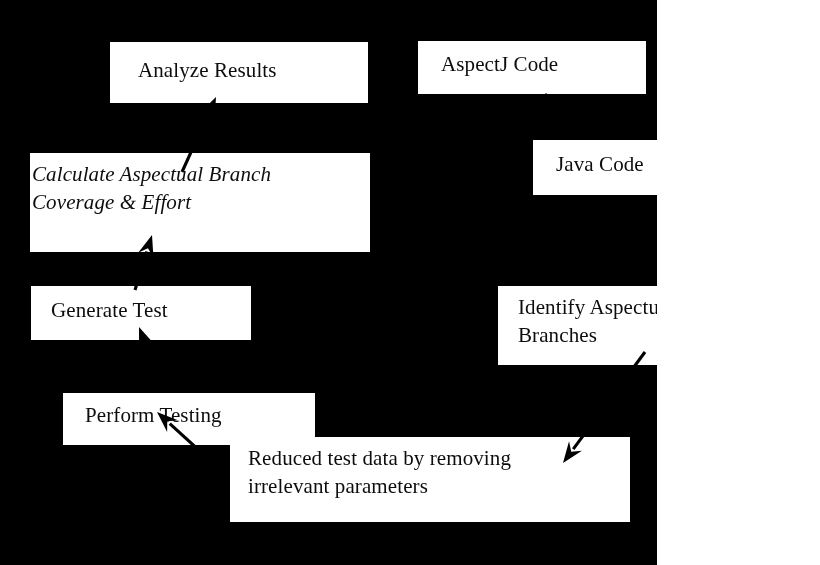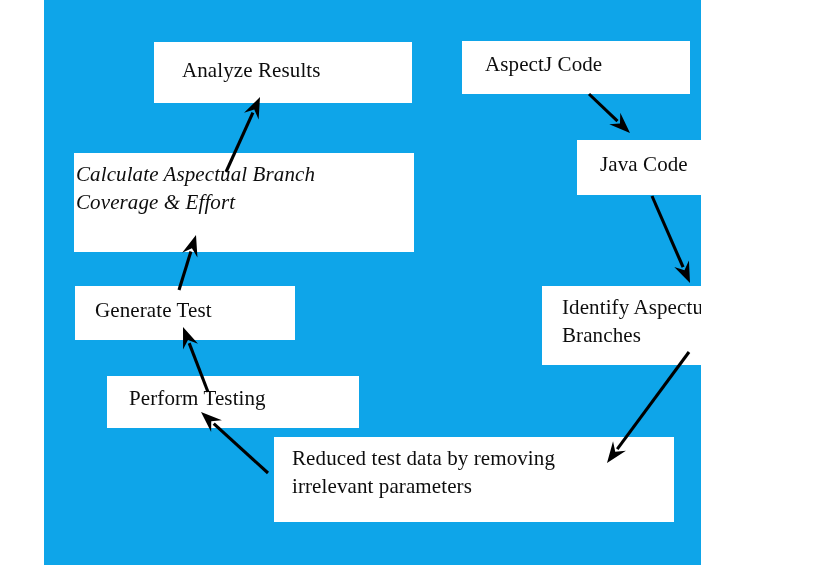--- a/index.html
+++ b/index.html
@@ -5,24 +5,23 @@
 <style>
   html, body {
     margin: 0;
     padding: 0;
     background: #ffffff;
   }
   #diagram-root {
     position: relative;
     width: 657px;
     height: 565px;
-    background: #0ea5e9;
+    background: #000000;
     overflow: hidden;
     font-family: "Liberation Serif", "DejaVu Serif", serif;
-    margin-left: 44px;
   }
   .node-box {
     position: absolute;
     background: #ffffff;
     box-sizing: border-box;
     display: flex;
     align-items: flex-start;
     z-index: 2;
   }
   .node-label {
@@ -92,21 +91,21 @@
       <div class="node-box" style="left: 110px; top: 42px; width: 258px; height: 61px; background: rgb(255, 255, 255); padding-left: 28px; padding-top: 14px;">
         <span class="node-label" style="color: rgb(13, 13, 13);">Analyze Results</span>
       </div>
       <div class="node-box" style="left: 30px; top: 153px; width: 340px; height: 99px; background: rgb(255, 255, 255); padding-left: 2px; padding-top: 7px; font-style: italic;">
         <span class="node-label" style="color: rgb(13, 13, 13);">Calculate Aspectual Branch
 Coverage &amp; Effort</span>
       </div>
       <div class="node-box" style="left: 31px; top: 286px; width: 220px; height: 54px; background: rgb(255, 255, 255); padding-left: 20px; padding-top: 10px;">
         <span class="node-label" style="color: rgb(13, 13, 13);">Generate Test</span>
       </div>
-      <div class="node-box" style="left: 63px; top: 376px; width: 252px; height: 52px; background: rgb(255, 255, 255); padding-left: 22px; padding-top: 8px;">
+      <div class="node-box" style="left: 63px; top: 393px; width: 252px; height: 52px; background: rgb(255, 255, 255); padding-left: 22px; padding-top: 8px;">
         <span class="node-label" style="color: rgb(13, 13, 13);">Perform Testing</span>
       </div>
       <div class="node-box" style="left: 230px; top: 437px; width: 400px; height: 85px; background: rgb(255, 255, 255); padding-left: 18px; padding-top: 7px;">
         <span class="node-label" style="color: rgb(13, 13, 13);">Reduced test data by removing
 irrelevant parameters</span>
       </div>
       <div class="node-box" style="left: 418px; top: 41px; width: 228px; height: 53px; background: rgb(255, 255, 255); padding-left: 23px; padding-top: 9px;">
         <span class="node-label" style="color: rgb(13, 13, 13);">AspectJ Code</span>
       </div>
       <div class="node-box" style="left: 533px; top: 140px; width: 182px; height: 55px; background: rgb(255, 255, 255); padding-left: 23px; padding-top: 10px; text-align: right;">

